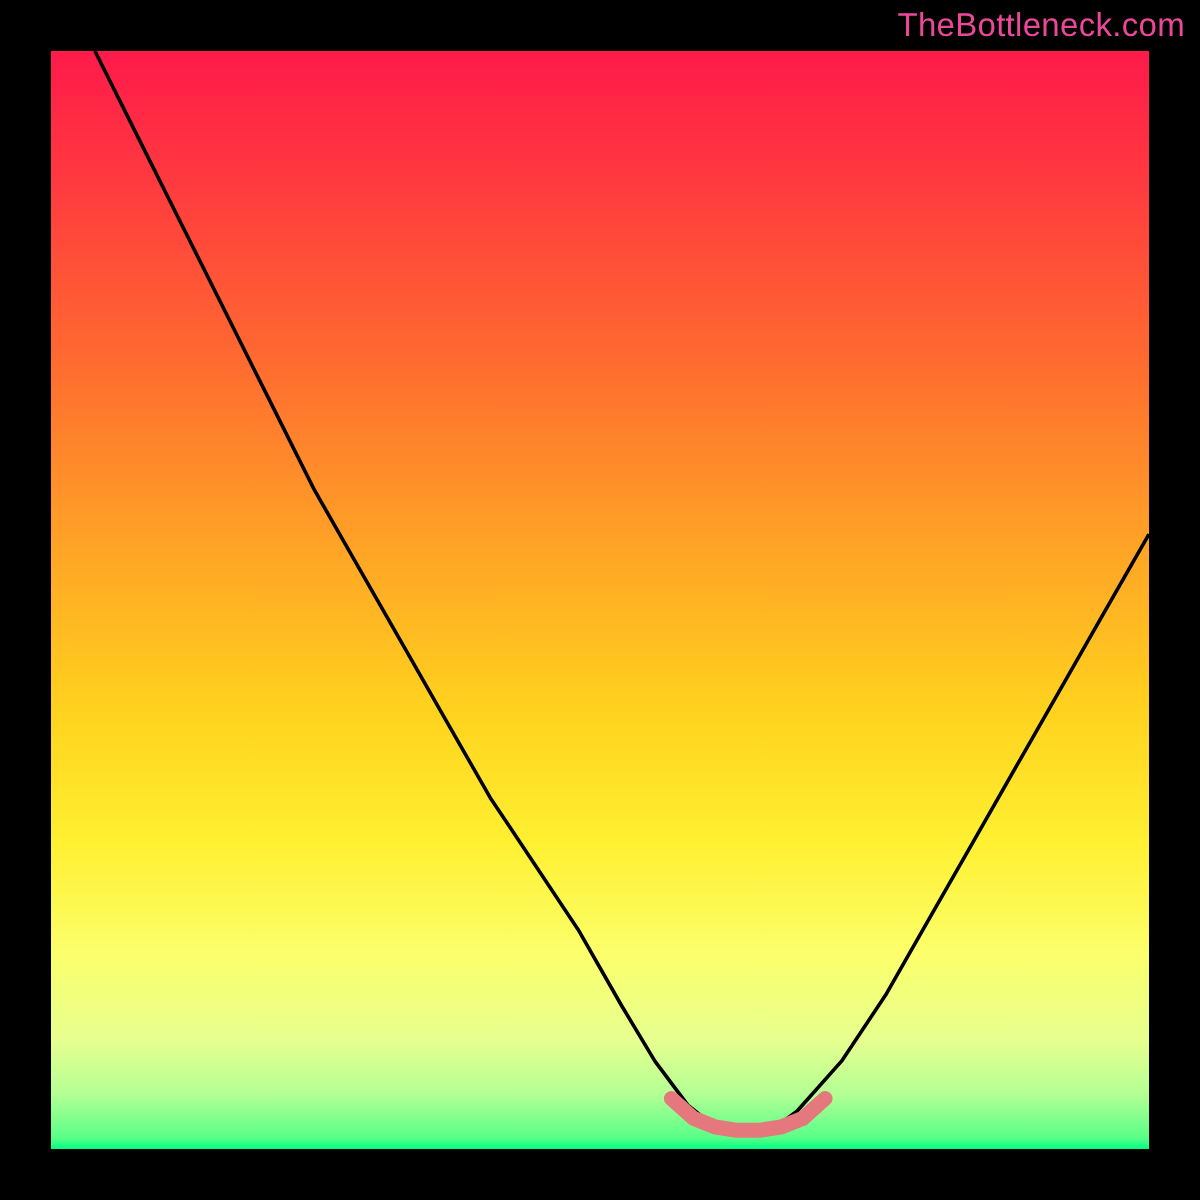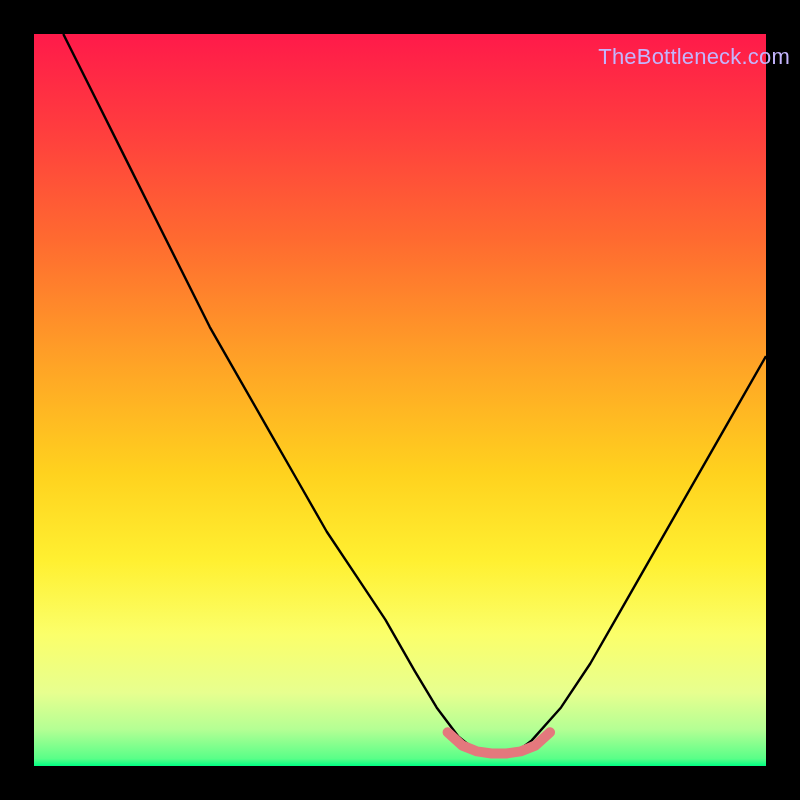--- a/index.html
+++ b/index.html
@@ -14,26 +14,25 @@
   .frame {
     position: relative;
     width: 800px;
     height: 800px;
     background: #000;
   }
   .watermark {
     position: absolute;
     top: 4px;
     right: 10px;
-    color: #c4b5fd;
+    color: #ec4899;
     font-size: 22px;
     font-weight: 500;
     letter-spacing: 0.2px;
     z-index: 10;
-    margin-top: 40px;
   }
   .plot-area {
     position: absolute;
     left: 34px;
     top: 34px;
     width: 732px;
     height: 732px;
     
   }
   svg.curves {

